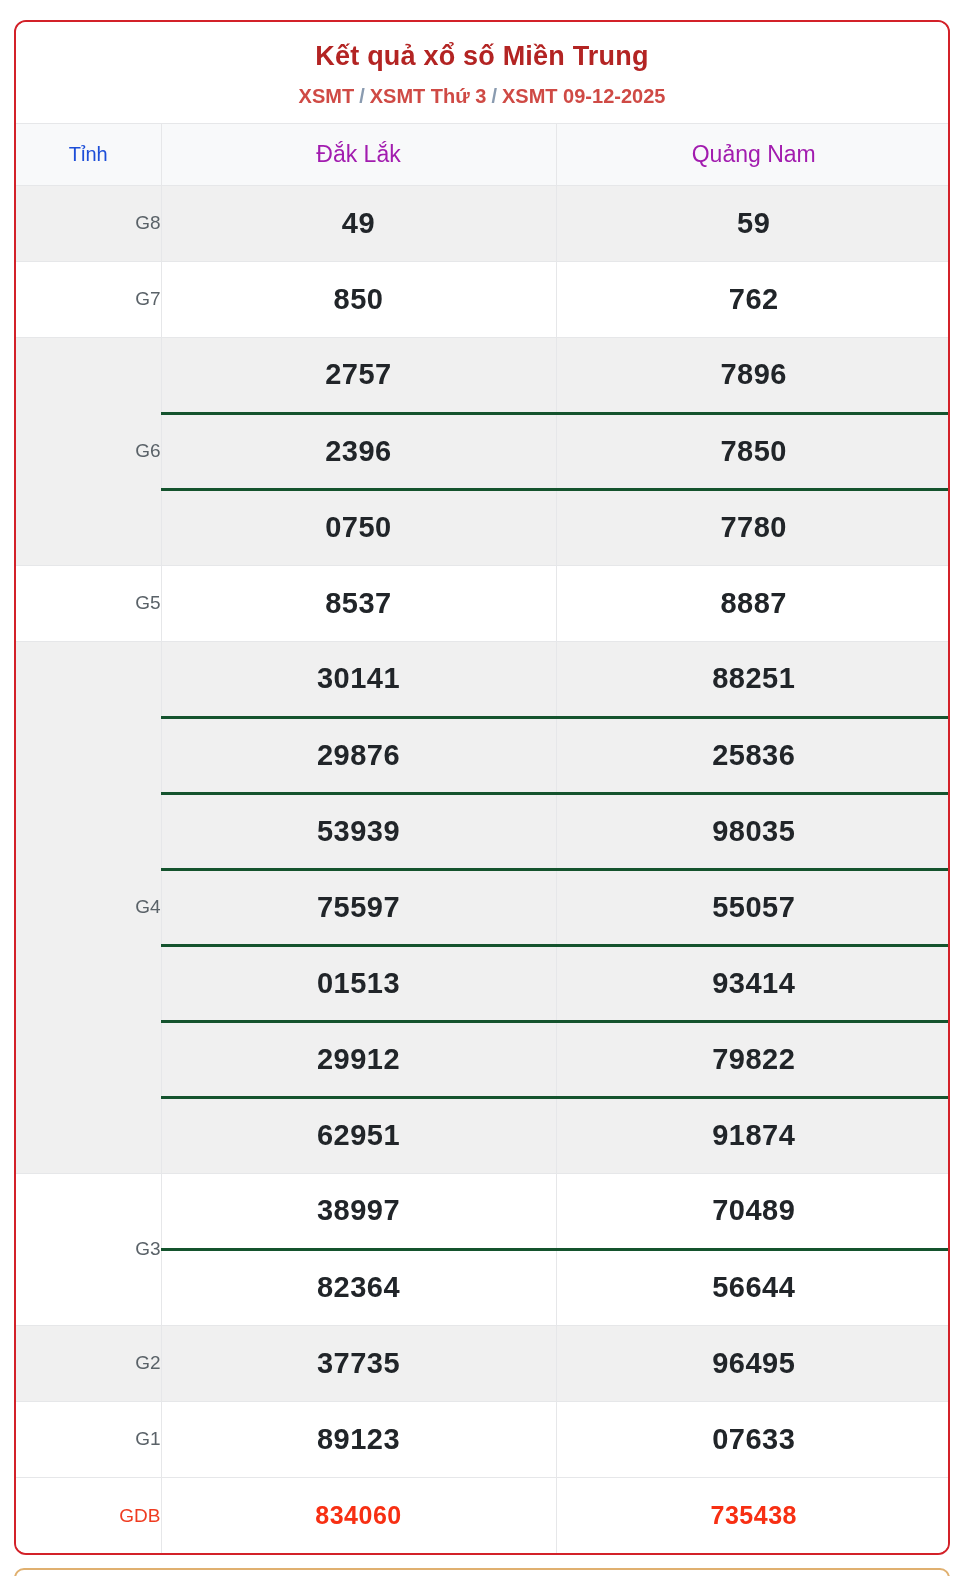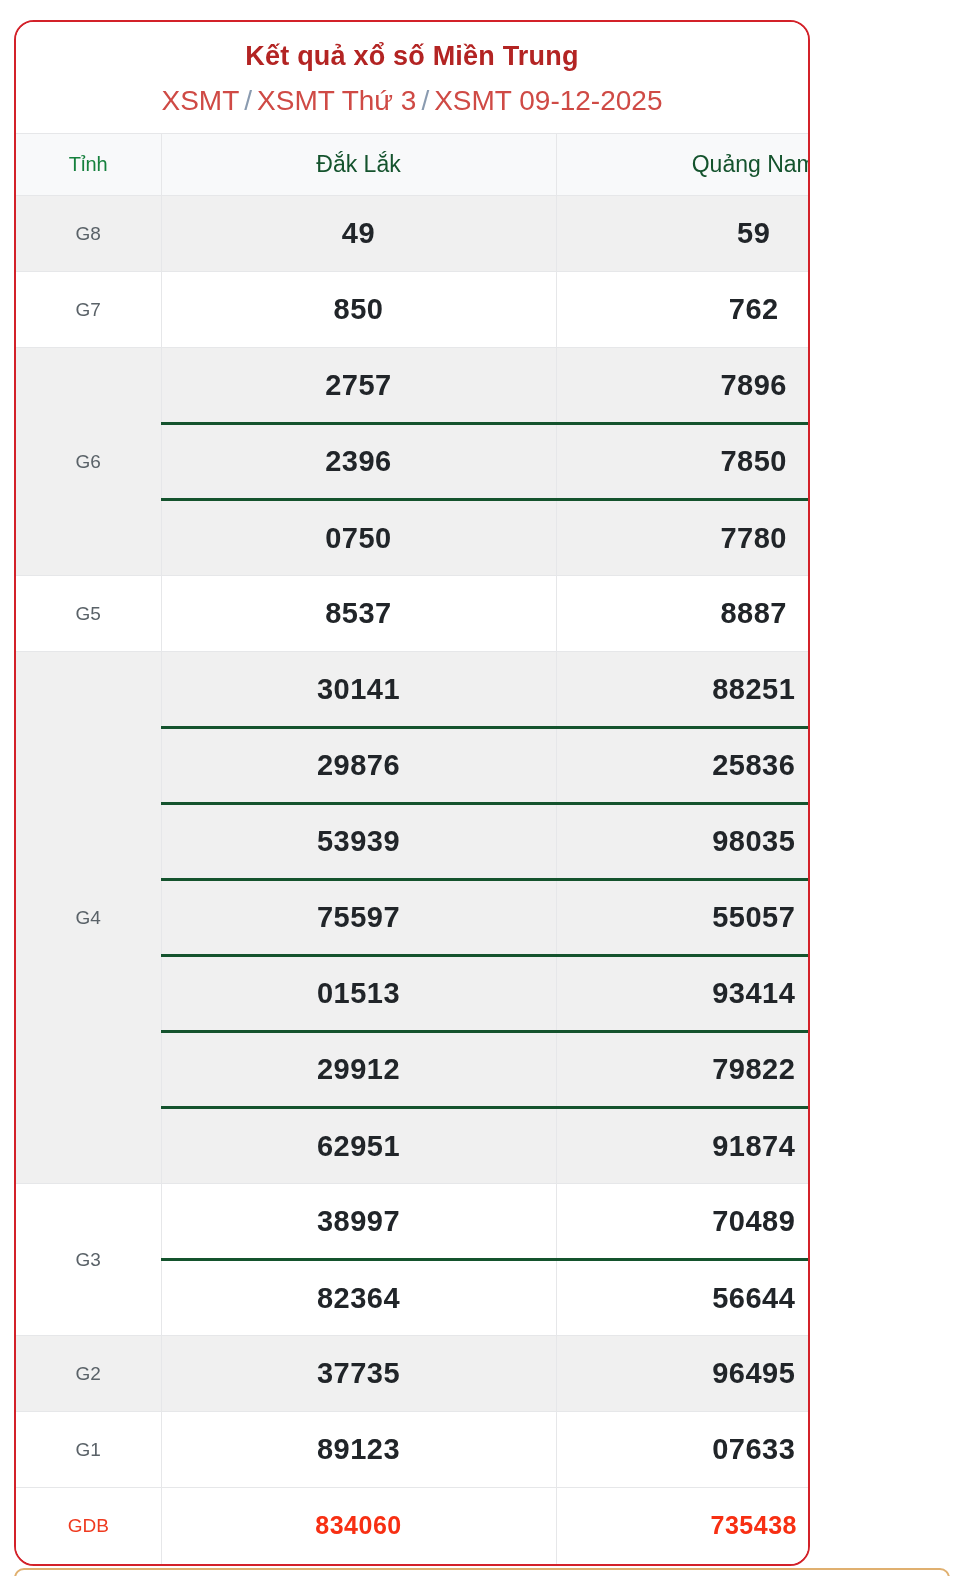--- a/index.html
+++ b/index.html
@@ -16,47 +16,48 @@
     width: 964px;
     height: 1576px;
     position: relative;
     background: #ffffff;
   }
 
   .result-card {
     position: absolute;
     left: 14px;
     top: 20px;
-    width: 796px;
+    width: 936px;
     border: 2px solid #d32129;
-    border-radius: 20px;
+    border-radius: 12px;
     background: #ffffff;
     overflow: hidden;
   }
 
   .card-head {
     background: #ffffff;
     padding: 18px 10px 14px 10px;
     text-align: center;
   }
 
   .card-title {
     font-size: 27px;
     font-weight: bold;
     color: #b32423;
     letter-spacing: 0.2px;
     line-height: 1.25;
   }
 
   .breadcrumb {
     margin-top: 9px;
-    font-size: 28px;
+    font-size: 20px;
     color: #cf4a45;
     line-height: 1.3;
     white-space: nowrap;
+    font-weight: bold;
   }
   .breadcrumb .crumb { color: #cf4a45; }
   .breadcrumb .sep {
     color: #8a9bb0;
     margin: 0 5px;
   }
 
   table.results {
     width: 100%;
     border-collapse: collapse;
@@ -70,35 +71,35 @@
   table.results td {
     border-top: 1px solid #e6e7e9;
     text-align: center;
     vertical-align: middle;
   }
 
   table.results td.label-cell,
   table.results td.value-cell {
     border-left: 1px solid #e6e7e9;
   }
-  table.results td.label-cell { border-left: none; }
+  table.results td.label-cell { border-left: none; text-align: right; }
 
   thead th {
     background: #f8f9fa;
     height: 62px;
     font-weight: normal;
   }
   thead th.th-label {
     font-size: 20px;
-    color: #15803d;
+    color: #1d4ed8;
     border-left: none;
   }
   thead th.th-prov {
     font-size: 23px;
-    color: #14532d;
+    color: #a21caf;
     border-left: 1px solid #e6e7e9;
   }
 
   tr.shaded td { background: #f0f0f0; }
   tr.plain  td { background: #ffffff; }
 
   td.label-cell {
     font-size: 19px;
     color: #5a6268;
     font-weight: normal;

